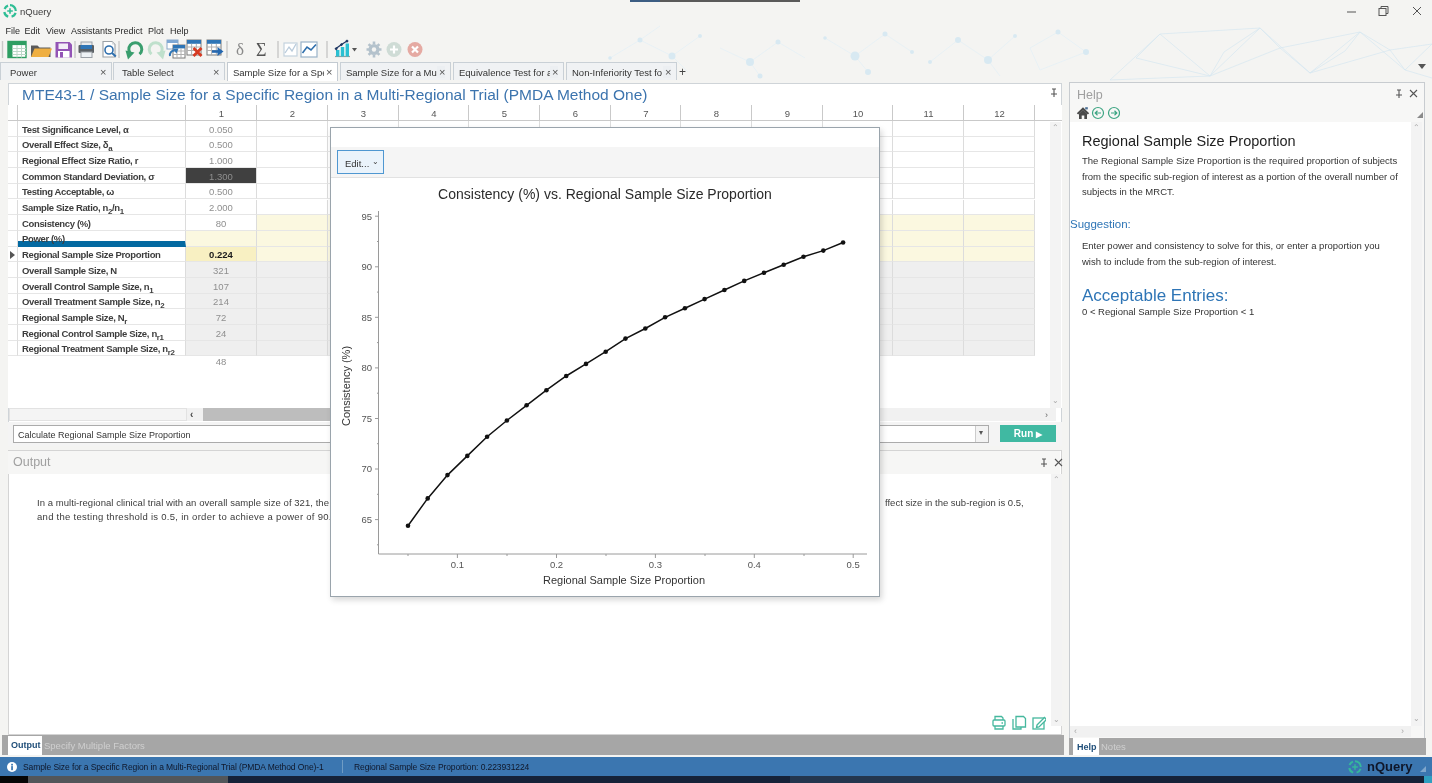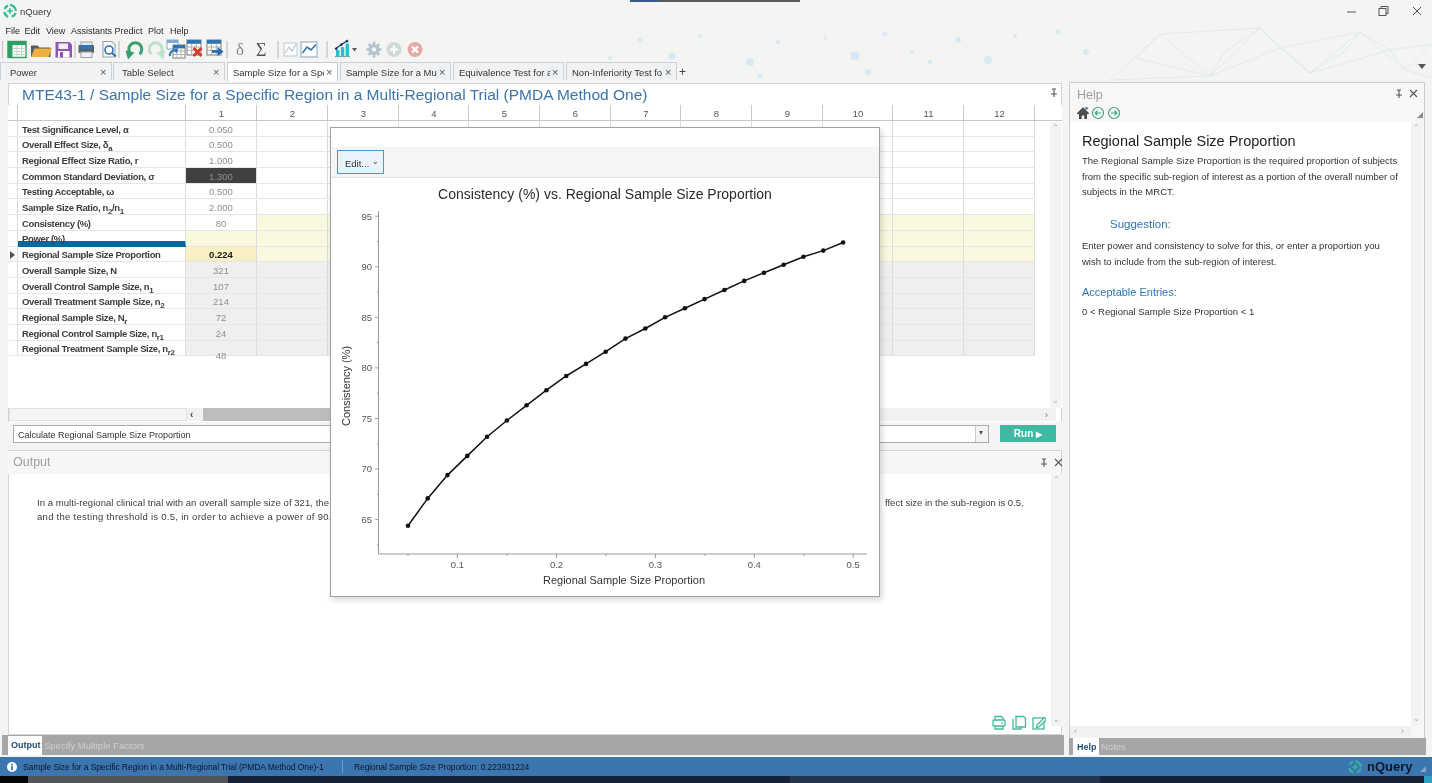--- a/index.html
+++ b/index.html
@@ -483,21 +483,21 @@
 <div class="abs" style="left:603px;top:220.1px;width:70px;height:15.7px;border-right:1px solid #dcdcdc;border-bottom:1px solid #e6e6e6;background:#efefef;"></div>
 <div class="abs" style="left:673px;top:220.1px;width:71px;height:15.7px;border-right:1px solid #dcdcdc;border-bottom:1px solid #e6e6e6;background:#efefef;"></div>
 <div class="abs" style="left:744px;top:220.1px;width:71px;height:15.7px;border-right:1px solid #dcdcdc;border-bottom:1px solid #e6e6e6;background:#efefef;"></div>
 <div class="abs" style="left:815px;top:220.1px;width:70px;height:15.7px;border-right:1px solid #dcdcdc;border-bottom:1px solid #e6e6e6;background:#efefef;"></div>
 <div class="abs" style="left:885px;top:220.1px;width:71px;height:15.7px;border-right:1px solid #dcdcdc;border-bottom:1px solid #e6e6e6;background:#efefef;"></div>
 <div class="abs" style="left:956px;top:220.1px;width:71px;height:15.7px;border-right:1px solid #dcdcdc;border-bottom:1px solid #e6e6e6;background:#efefef;"></div>
 <div class="abs" style="left:0;top:235.8px;width:10px;height:15.7px;border-right:1px solid #dcdcdc;border-bottom:1px solid #e6e6e6;"></div>
 <div class="abs" style="left:10px;top:235.8px;width:168px;height:15.7px;border-right:1px solid #dcdcdc;border-bottom:1px solid #e6e6e6;">
       <span style="position:absolute;left:4px;top:2.5px;font-weight:bold;color:#3d3d3d;white-space:nowrap;letter-spacing:-0.35px;">Regional Treatment Sample Size, n<sub>r2</sub></span>
     </div>
-<div class="abs" style="left:178px;top:235.8px;width:71px;height:15.7px;border-right:1px solid #dcdcdc;border-bottom:1px solid #e6e6e6;background:#efefef;text-align:center;"><span style="position:relative;top:9px;color:#8f8f8f;font-weight:normal;">48</span></div>
+<div class="abs" style="left:178px;top:235.8px;width:71px;height:15.7px;border-right:1px solid #dcdcdc;border-bottom:1px solid #e6e6e6;background:#efefef;text-align:center;"><span style="position:relative;top:15px;color:#8f8f8f;font-weight:normal;">48</span></div>
 <div class="abs" style="left:249px;top:235.8px;width:71px;height:15.7px;border-right:1px solid #dcdcdc;border-bottom:1px solid #e6e6e6;background:#efefef;"></div>
 <div class="abs" style="left:320px;top:235.8px;width:71px;height:15.7px;border-right:1px solid #dcdcdc;border-bottom:1px solid #e6e6e6;background:#efefef;"></div>
 <div class="abs" style="left:391px;top:235.8px;width:70px;height:15.7px;border-right:1px solid #dcdcdc;border-bottom:1px solid #e6e6e6;background:#efefef;"></div>
 <div class="abs" style="left:461px;top:235.8px;width:71px;height:15.7px;border-right:1px solid #dcdcdc;border-bottom:1px solid #e6e6e6;background:#efefef;"></div>
 <div class="abs" style="left:532px;top:235.8px;width:71px;height:15.7px;border-right:1px solid #dcdcdc;border-bottom:1px solid #e6e6e6;background:#efefef;"></div>
 <div class="abs" style="left:603px;top:235.8px;width:70px;height:15.7px;border-right:1px solid #dcdcdc;border-bottom:1px solid #e6e6e6;background:#efefef;"></div>
 <div class="abs" style="left:673px;top:235.8px;width:71px;height:15.7px;border-right:1px solid #dcdcdc;border-bottom:1px solid #e6e6e6;background:#efefef;"></div>
 <div class="abs" style="left:744px;top:235.8px;width:71px;height:15.7px;border-right:1px solid #dcdcdc;border-bottom:1px solid #e6e6e6;background:#efefef;"></div>
 <div class="abs" style="left:815px;top:235.8px;width:70px;height:15.7px;border-right:1px solid #dcdcdc;border-bottom:1px solid #e6e6e6;background:#efefef;"></div>
 <div class="abs" style="left:885px;top:235.8px;width:71px;height:15.7px;border-right:1px solid #dcdcdc;border-bottom:1px solid #e6e6e6;background:#efefef;"></div>
@@ -581,25 +581,25 @@
 <path d="M35 7 H40.5 M38.5 4.8 L40.8 7 L38.5 9.2" stroke="#3da583" stroke-width="1.2" fill="none"></path>
 </svg>
 <div class="abs" style="left:1417px;top:112px;width:0;height:0;border-left:6px solid transparent;border-bottom:6px solid #8a8a8a;"></div>
 
 <div class="abs" style="left:1070px;top:122px;width:341px;height:604px;background:#fff;"></div>
 <div class="abs" style="left:1082px;top:132.5px;font-size:14.5px;color:#1e1e1e;">Regional Sample Size Proportion</div>
 <div class="abs" style="left:1082px;top:153px;font-size:9.5px;color:#333;line-height:15.7px;">
 The Regional Sample Size Proportion is the required proportion of subjects<br>
 from the specific sub-region of interest as a portion of the overall number of<br>
 subjects in the MRCT.</div>
-<div class="abs" style="left:1110px;top:218px;font-size:11.5px;color:#2e75b6;">Suggestion:</div>
+<div class="abs" style="left:1070px;top:218px;font-size:11.5px;color:#2e75b6;">Suggestion:</div>
 <div class="abs" style="left:1082px;top:238px;font-size:9.5px;color:#333;line-height:15.7px;">
 Enter power and consistency to solve for this, or enter a proportion you<br>
 wish to include from the sub-region of interest.</div>
-<div class="abs" style="left:1082px;top:286px;font-size:11px;color:#2e75b6;">Acceptable Entries:</div>
+<div class="abs" style="left:1082px;top:286px;font-size:17px;color:#2e75b6;">Acceptable Entries:</div>
 <div class="abs" style="left:1082px;top:306px;font-size:9.5px;color:#333;">0 &lt; Regional Sample Size Proportion &lt; 1</div>
 
 <div class="abs" style="left:1411px;top:122px;width:11px;height:604px;background:#f3f3f3;">
 <span class="abs" style="left:2px;top:1px;font-size:8px;color:#aaa;">⌃</span>
 <span class="abs" style="left:2px;top:592px;font-size:8px;color:#aaa;">⌄</span>
 </div>
 
 <div class="abs" style="left:1070px;top:726px;width:341px;height:11px;background:#f1f1f1;">
 <span class="abs" style="left:4px;top:0px;font-size:9px;color:#aaa;">‹</span>
 <span class="abs" style="left:331px;top:0px;font-size:9px;color:#aaa;">›</span>

